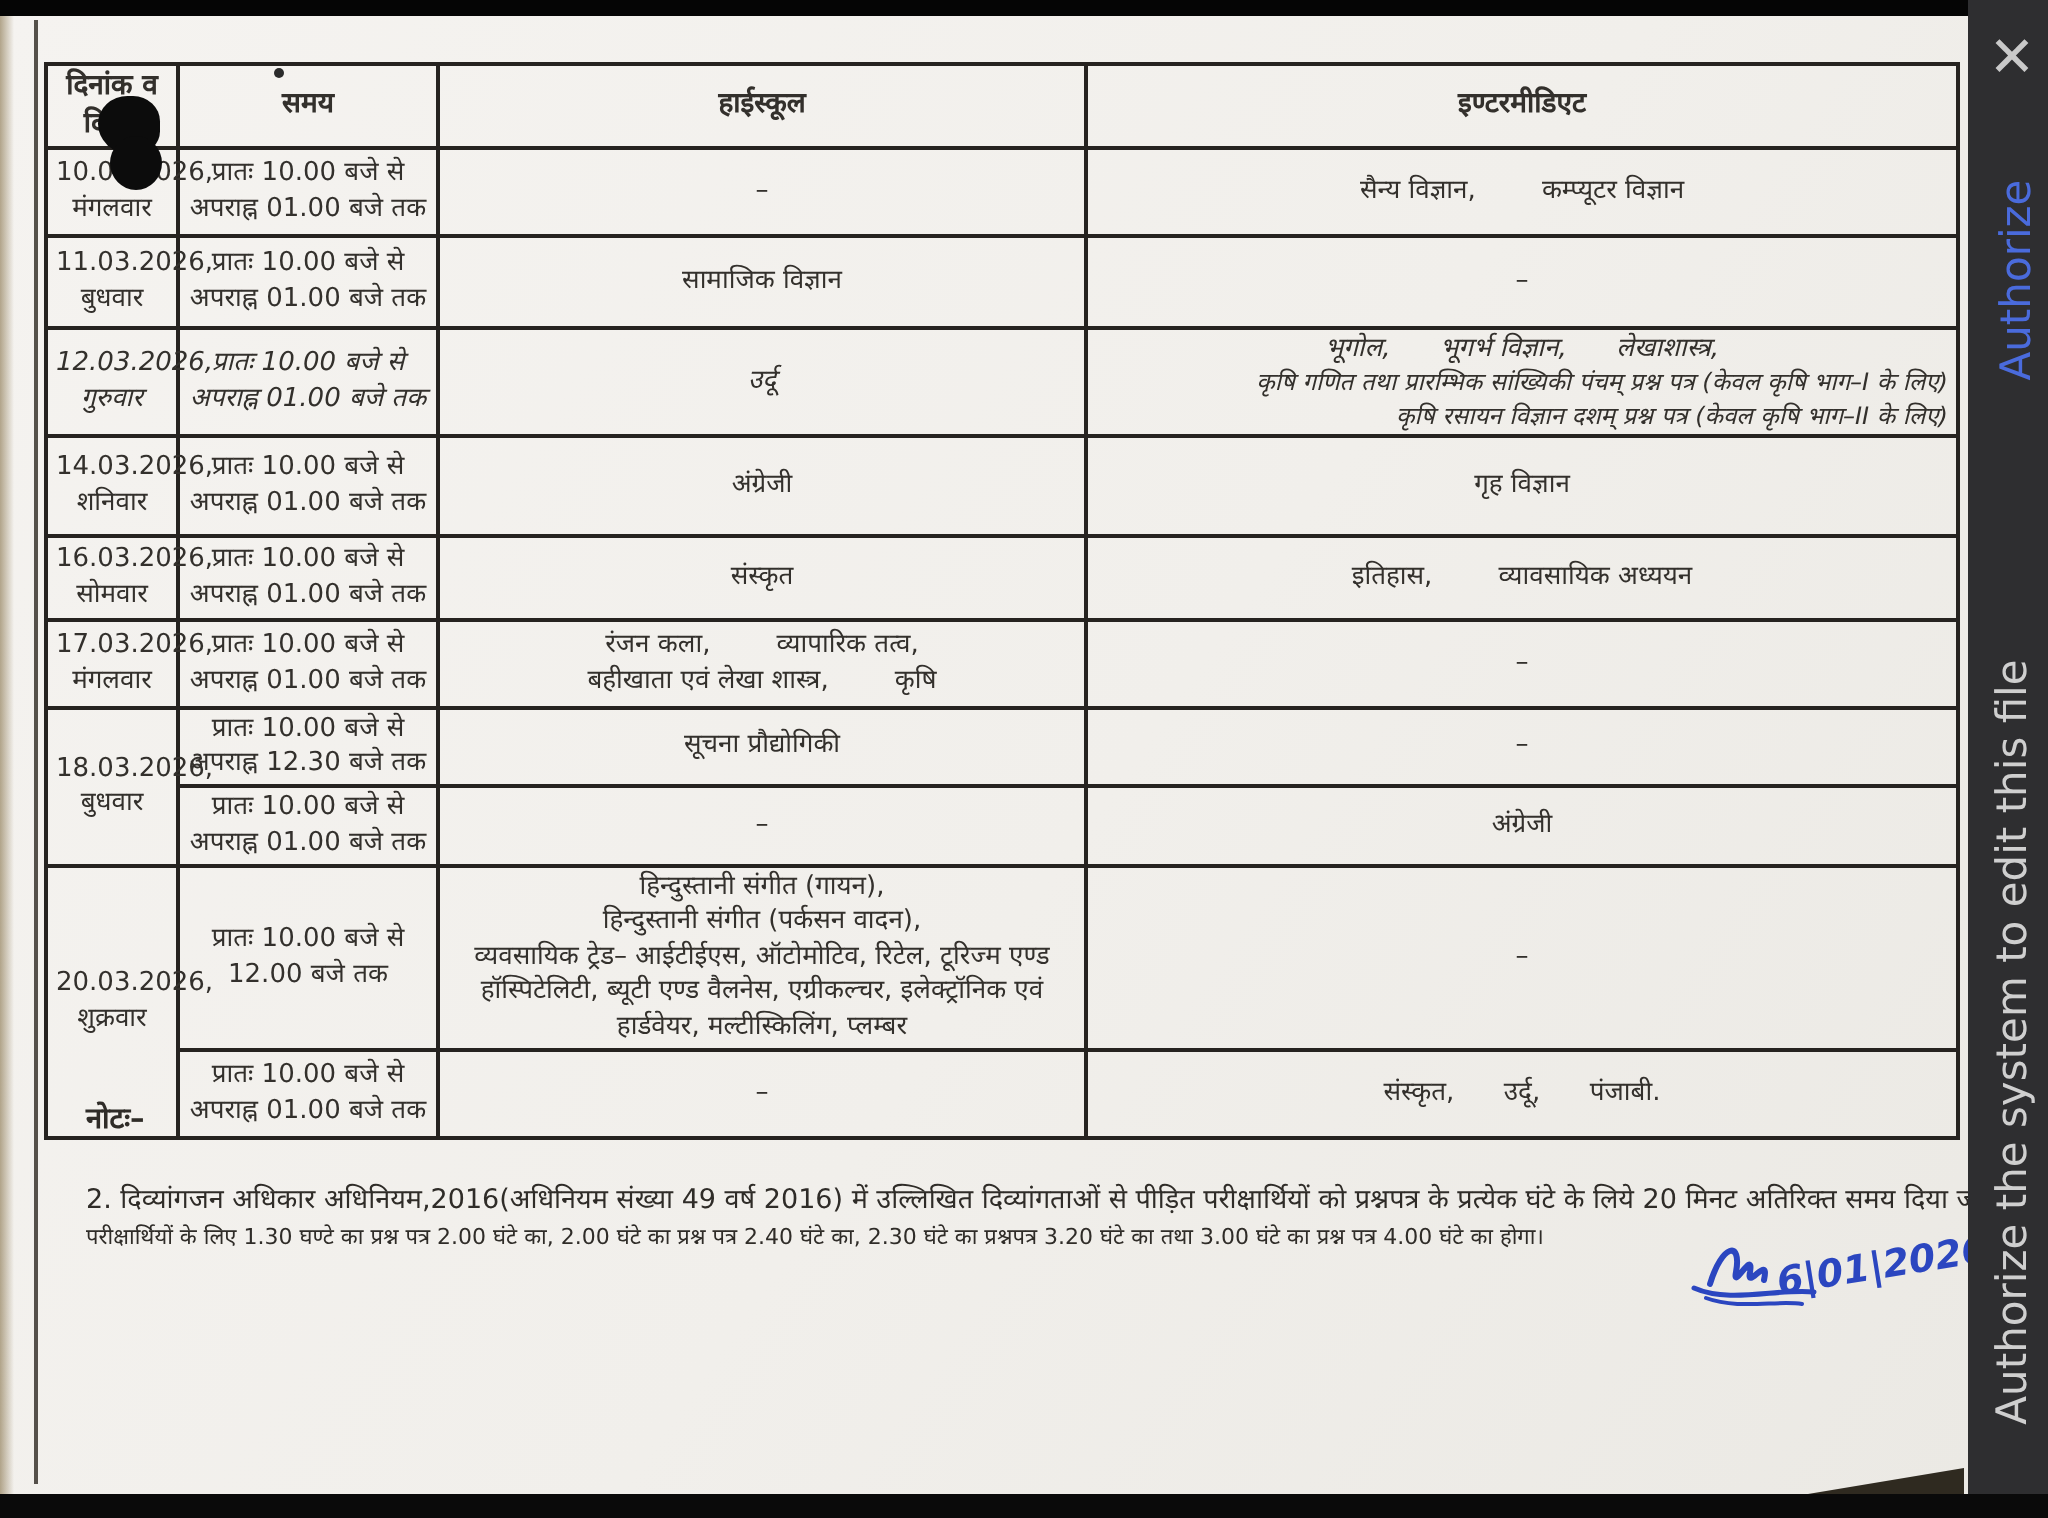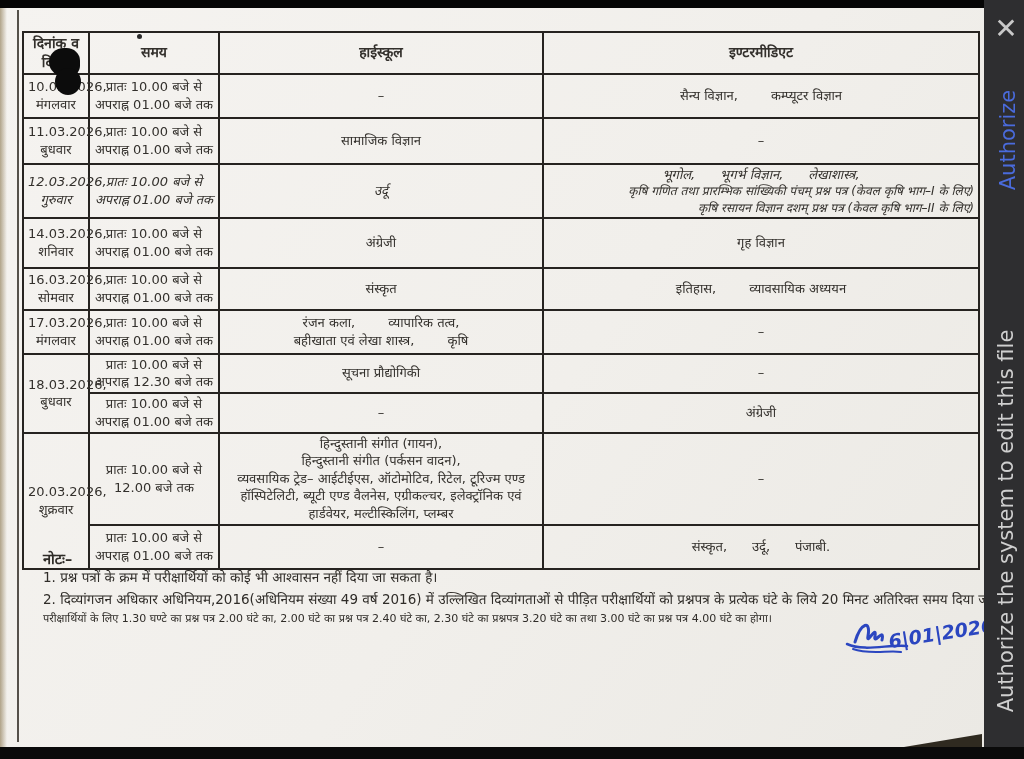--- a/index.html
+++ b/index.html
@@ -247,21 +247,20 @@
           <div class="ln">संस्कृत,      उर्दू,      पंजाबी.</div>
         </td>
       </tr>
     </tbody>
       </table>
 
     <div class="blob1"></div>
     <div class="blob2"></div>
 
     <div class="notes note-head">नोटः–</div>
-    <div class="notes note-1">1. प्रश्न पत्रों के क्रम में परीक्षार्थियों को कोई भी आश्वासन नहीं दिया जा सकता है।</div>
     <div class="notes note-2a">2. दिव्यांगजन अधिकार अधिनियम,2016(अधिनियम संख्या 49 वर्ष 2016) में उल्लिखित दिव्यांगताओं से पीड़ित परीक्षार्थियों को प्रश्नपत्र के प्रत्येक घंटे के लिये 20 मिनट अतिरिक्त समय दिया जा स</div>
     <div class="notes note-2b">परीक्षार्थियों के लिए 1.30 घण्टे का प्रश्न पत्र 2.00 घंटे का, 2.00 घंटे का प्रश्न पत्र 2.40 घंटे का, 2.30 घंटे का प्रश्नपत्र 3.20 घंटे का तथा 3.00 घंटे का प्रश्न पत्र 4.00 घंटे का होगा।</div>
 
     <svg class="sig-scribble" viewBox="0 0 150 50">
       <path d="M10 28 C16 8, 26 6, 23 22 C21 32, 32 10, 30 22 C28 32, 40 12, 37 26" stroke="#2b46c0" stroke-width="3" fill="none" stroke-linecap="round"></path>
       <path d="M2 30 C 20 38, 44 30, 62 32" stroke="#2b46c0" stroke-width="2.5" fill="none" stroke-linecap="round"></path>
       <path d="M8 35 C 24 41, 44 36, 56 38" stroke="#2b46c0" stroke-width="2" fill="none" stroke-linecap="round"></path>
     </svg>
     <div class="sig-date">6|01|2026</div>
 

